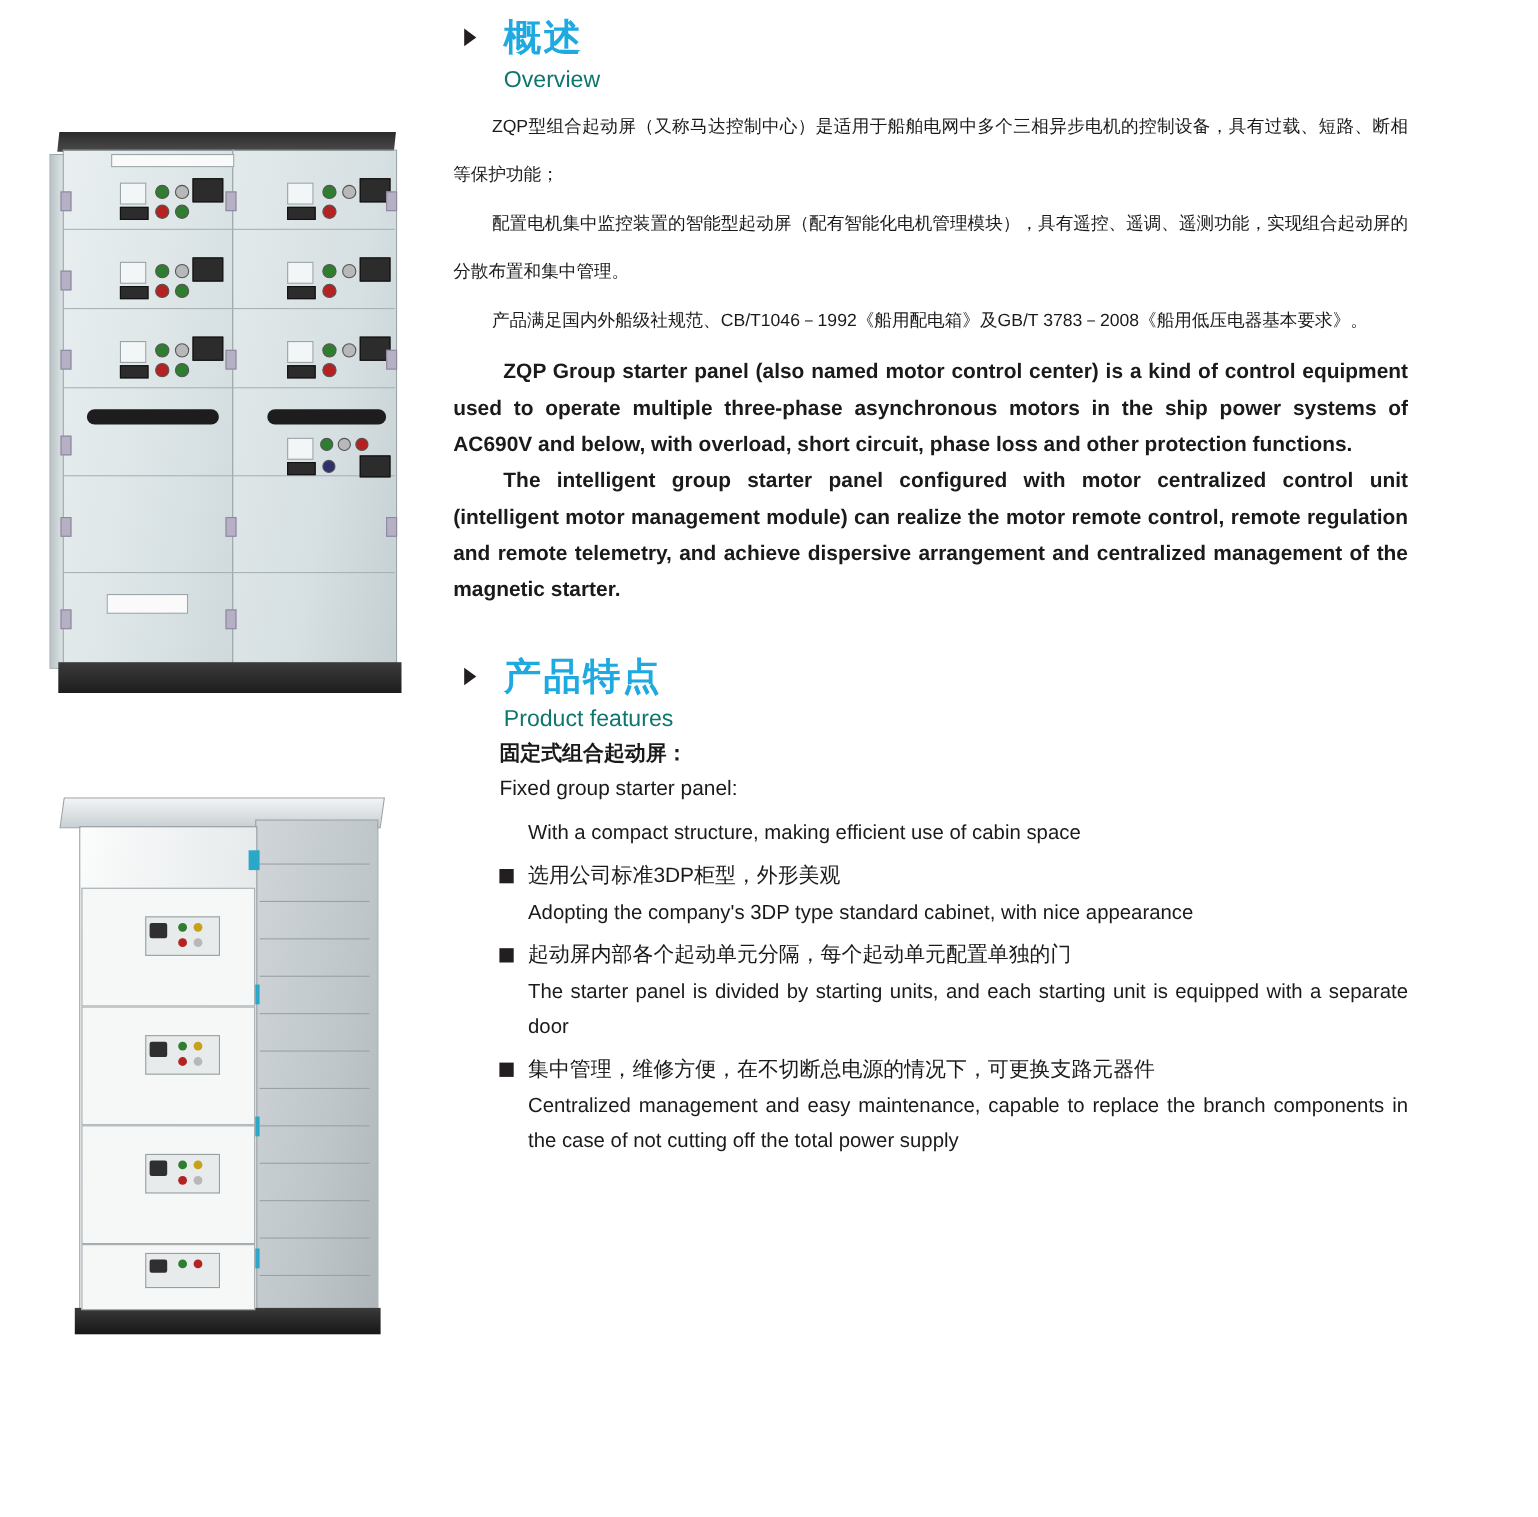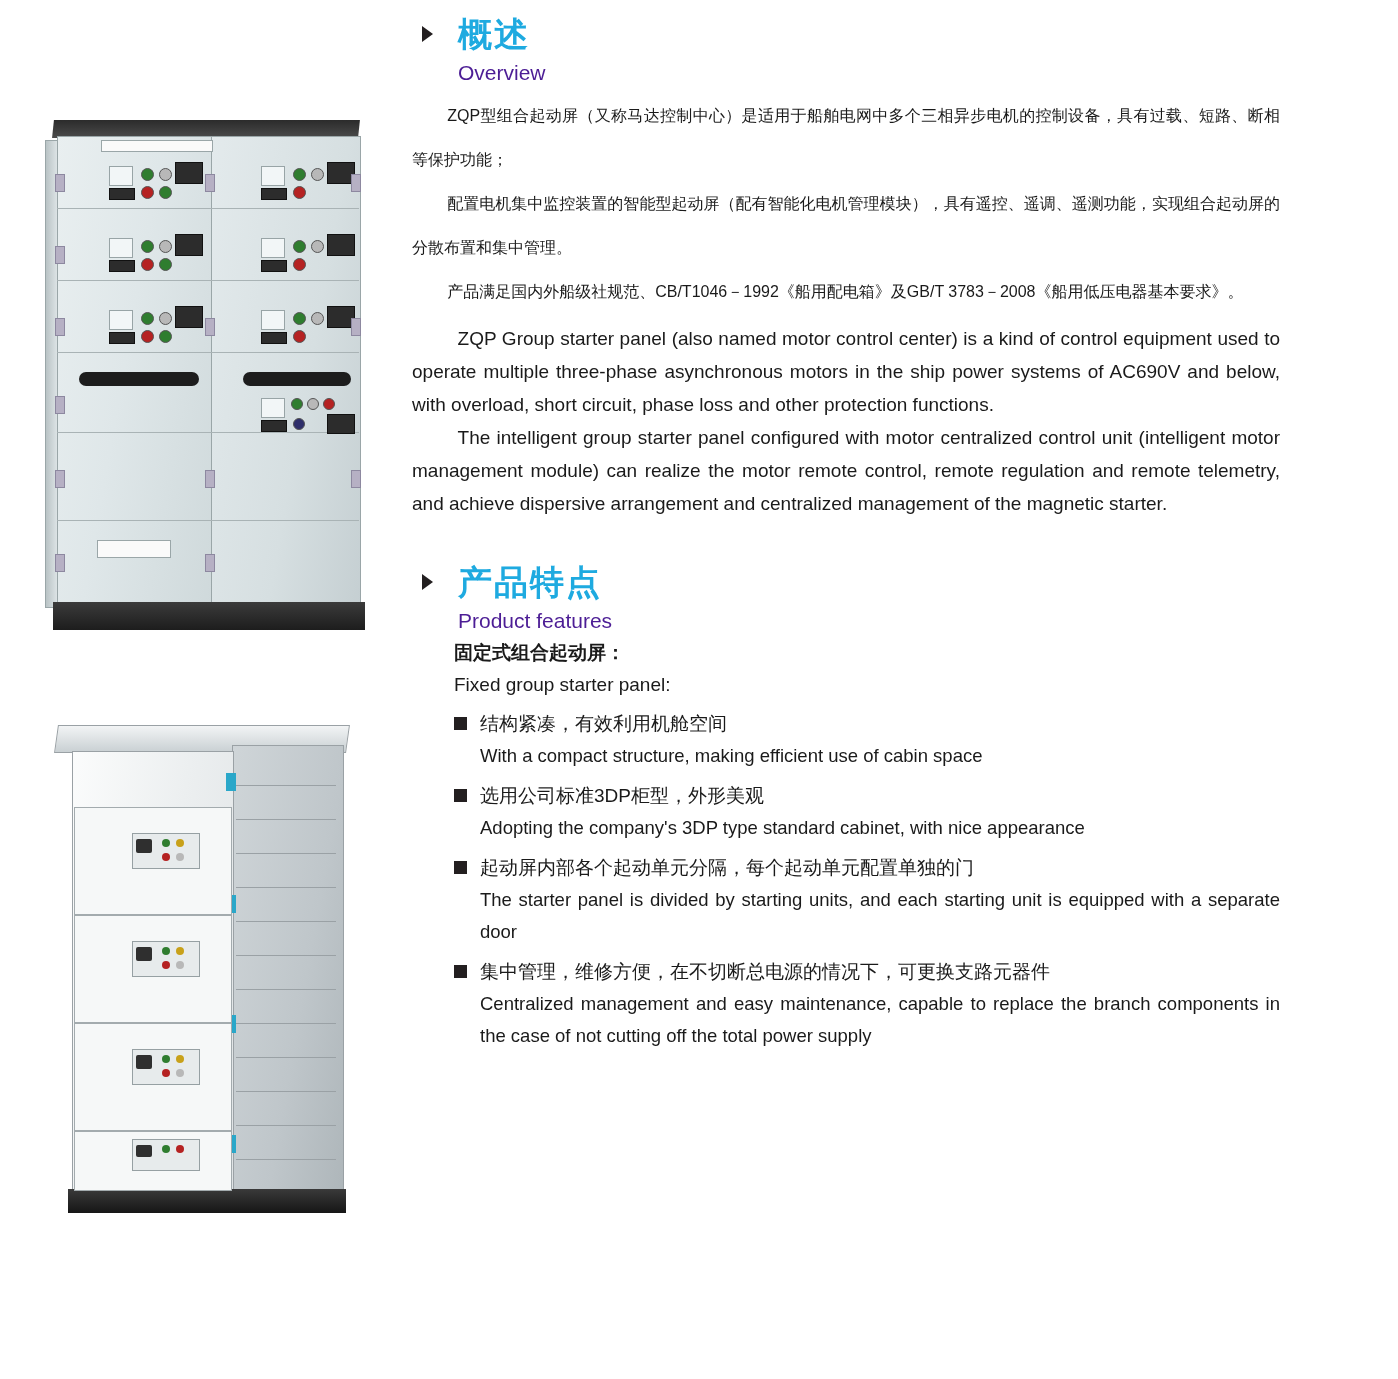--- a/index.html
+++ b/index.html
@@ -71,21 +71,21 @@
   }
   .sec-cn {
     font-size: 34px;
     font-weight: bold;
     color: #1eaae0;
     letter-spacing: 2px;
     line-height: 40px;
   }
   .sec-en {
     font-size: 21px;
-    color: #4c1d95;
+    color: #0f766e;
     line-height: 30px;
     padding-left: 46px;
     margin-top: 4px;
   }
 
   .body-cn {
     font-size: 16px;
     line-height: 44px;
     color: #1a1a1a;
     text-align: justify;
@@ -100,20 +100,21 @@
   .body-en {
     font-size: 19px;
     line-height: 33px;
     color: #1a1a1a;
     text-align: justify;
     margin: 8px 0 0 0;
   }
   .body-en p {
     margin: 0;
     text-indent: 2.4em;
+    font-weight: bold;
   }
 
   
   .feat-wrap {
   }
   .feat-sub-cn {
     font-size: 19px;
     font-weight: bold;
     color: #1a1a1a;
     padding-left: 42px;
@@ -424,24 +425,20 @@
         <span class="tri"></span>
         <span class="sec-cn">产品特点</span>
       </div>
       <div class="sec-en">Product features</div>
 
       <div class="feat-wrap">
         <div class="feat-sub-cn">固定式组合起动屏：</div>
         <div class="feat-sub-en">Fixed group starter panel:</div>
 
         <div class="feat-item">
-          <div class="bullet-line">
-            <span class="marker"></span>
-            <span>结构紧凑，有效利用机舱空间</span>
-          </div>
           <div class="sub-en">With a compact structure, making efficient use of cabin space</div>
         </div>
 
         <div class="feat-item">
           <div class="bullet-line">
             <span class="marker"></span>
             <span>选用公司标准3DP柜型，外形美观</span>
           </div>
           <div class="sub-en">Adopting the company's 3DP type standard cabinet, with nice appearance</div>
         </div>

